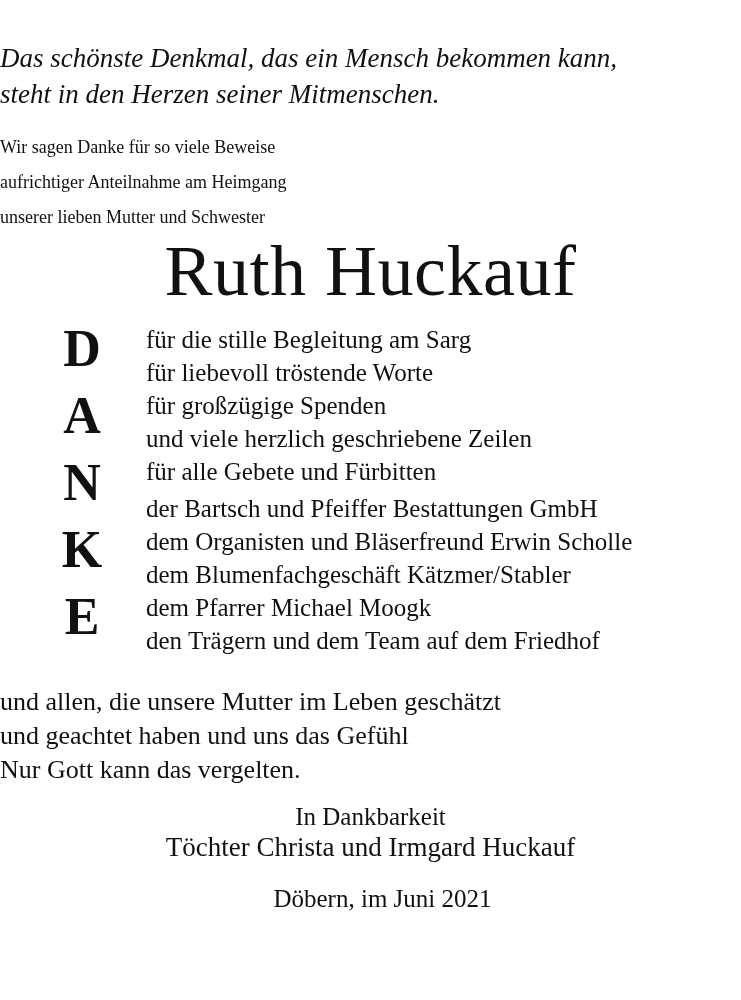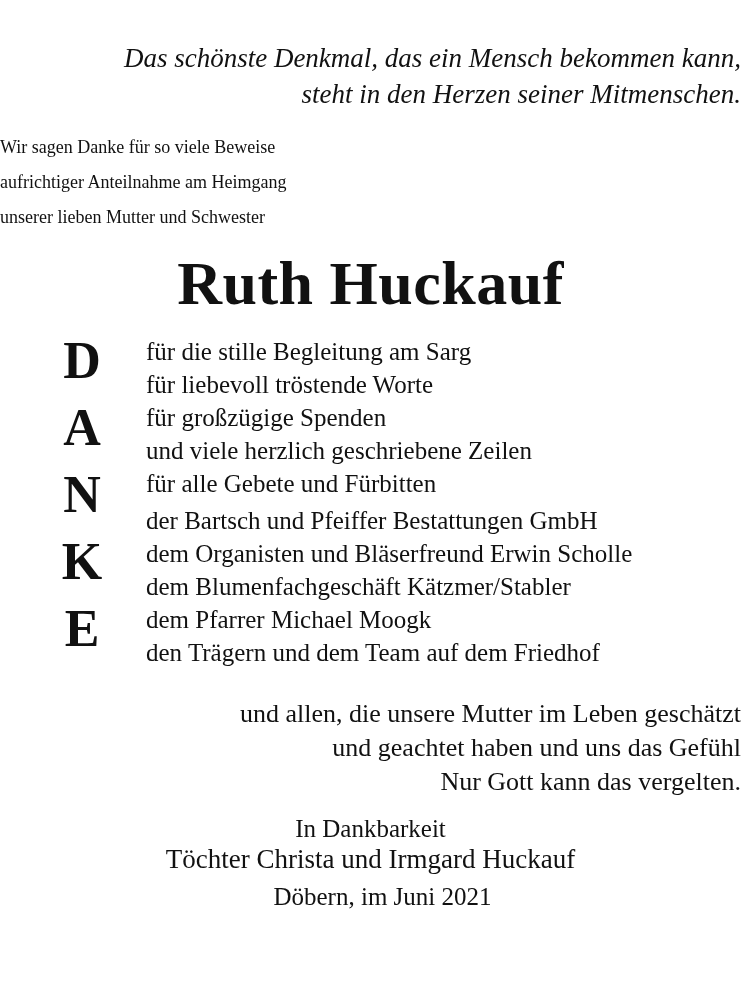--- a/index.html
+++ b/index.html
@@ -13,33 +13,32 @@
   .page {
     width: 741px;
     height: 1000px;
     padding-top: 40px;
     background: #ffffff;
   }
   .quote {
     font-style: italic;
     font-size: 27px;
     line-height: 36px;
-    text-align: right;
+    text-align: left;
   }
   .intro {
     margin-top: 18px;
     font-size: 18px;
     line-height: 35px;
     text-align: left;
   }
   .deceased-name {
-    margin-top: 12px;
     text-align: center;
-    font-size: 62px;
-    font-weight: bold;
+    font-size: 72px;
+    font-weight: normal;
     line-height: 72px;
     letter-spacing: 0.5px;
   }
   .danke-wrap {
     display: flex;
     margin-top: 16px;
     padding-left: 52px;
   }
   .danke-letters {
     display: flex;
@@ -55,36 +54,36 @@
   .danke-lists {
     margin-left: 34px;
     display: flex;
     flex-direction: column;
     gap: 4px;
     font-size: 25px;
     line-height: 33px;
   }
   .closing {
     margin-top: 28px;
-    text-align: right;
+    text-align: left;
     font-size: 26px;
     line-height: 34px;
   }
   .signoff {
     margin-top: 14px;
     text-align: center;
     font-size: 25px;
     line-height: 31px;
   }
   .signoff-names {
     font-weight: normal;
     font-size: 27px;
   }
   .dateline {
-    margin-top: 8px;
+    margin-top: 22px;
     text-align: center;
     font-size: 25px;
     padding-left: 24px;
   }
 </style>
 </head>
 <body>
 
 <div class="page">
 

